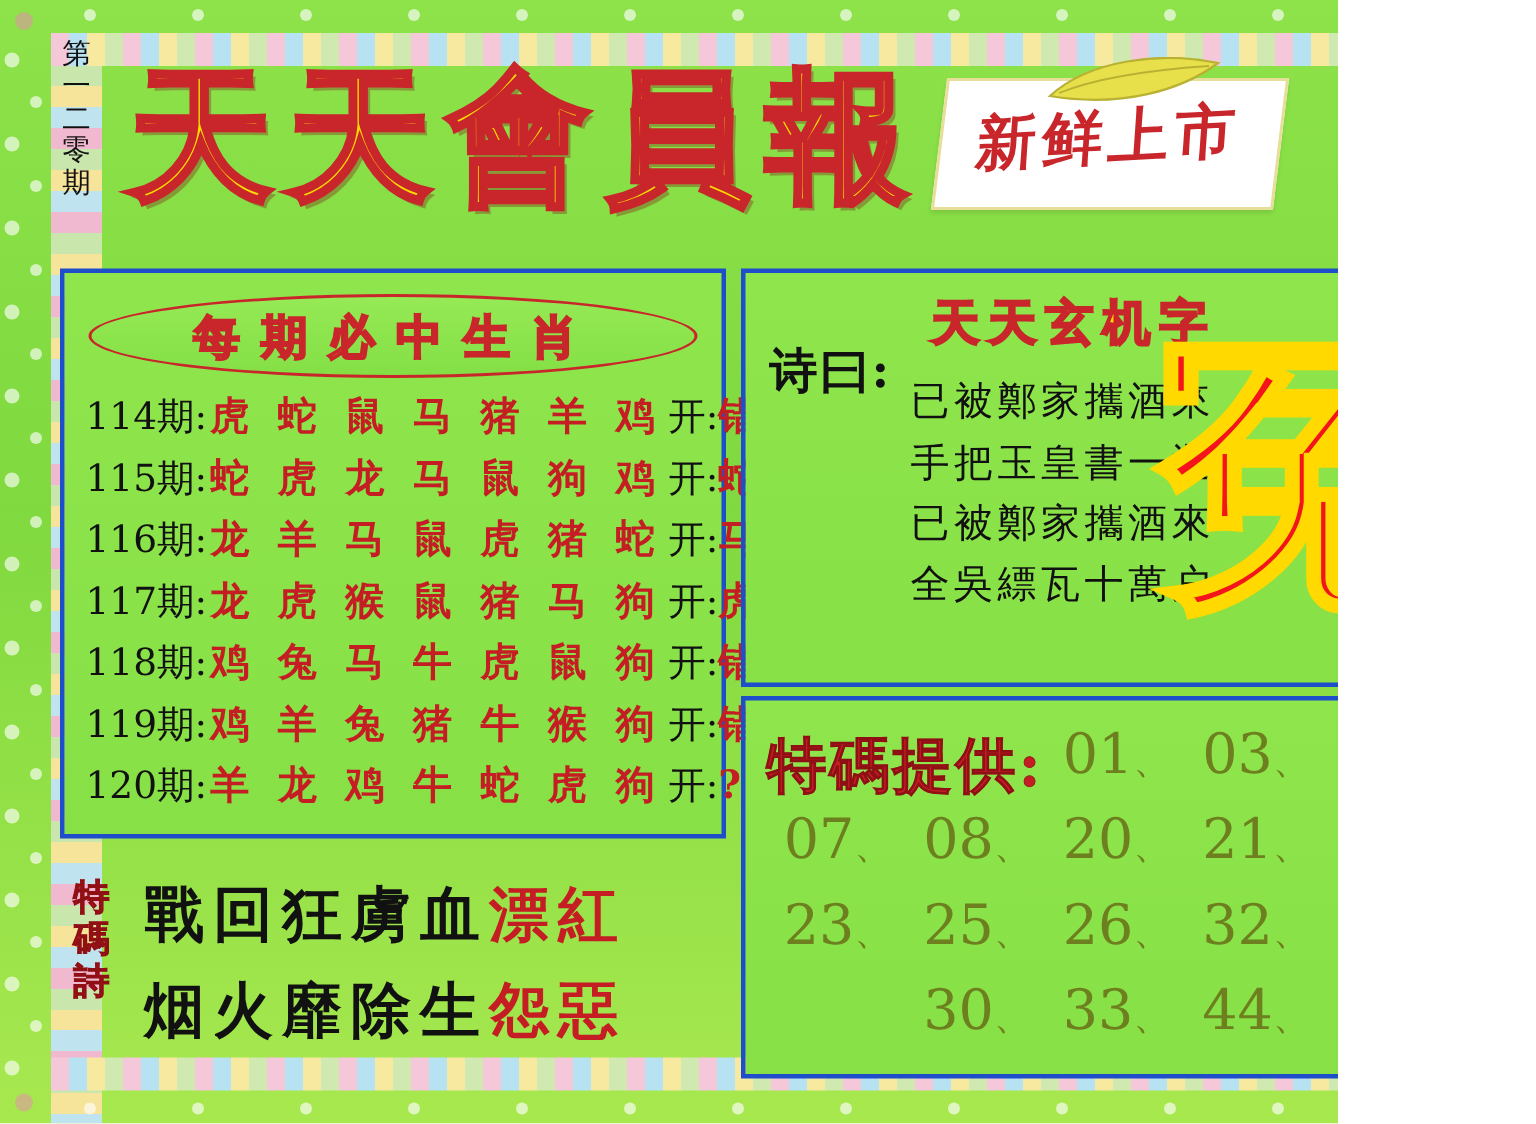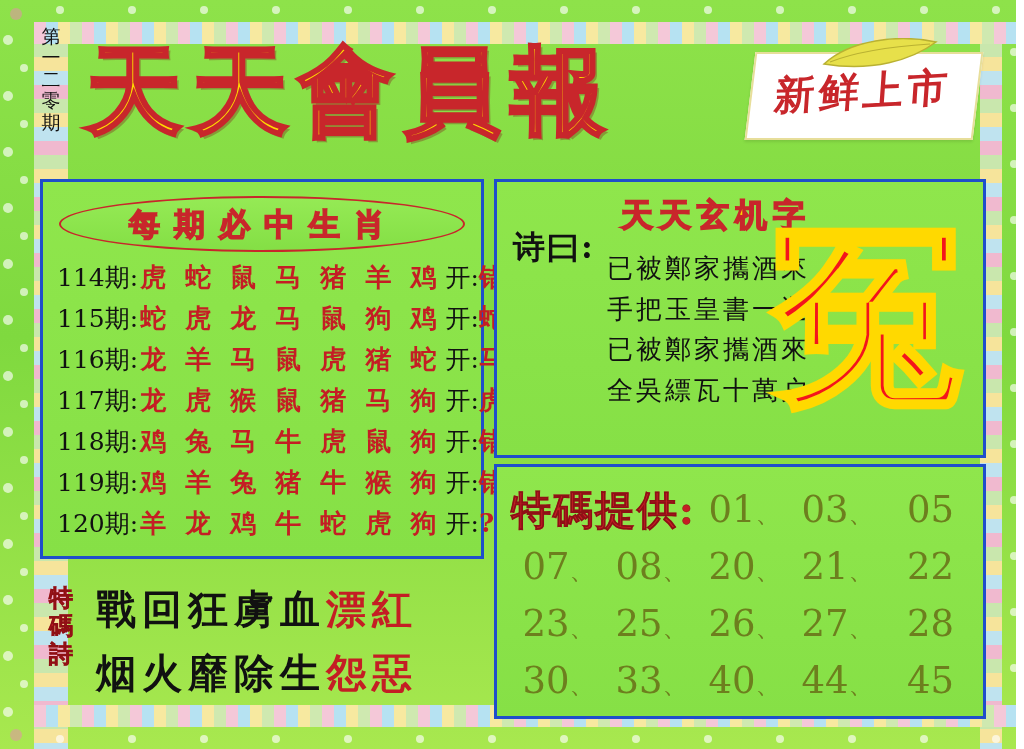--- a/index.html
+++ b/index.html
@@ -5,21 +5,21 @@
   html, body {
     margin: 0;
     padding: 0;
     background: #ffffff;
   }
   body {
     font-family: "Liberation Sans", sans-serif;
   }
   .page {
     position: relative;
-    width: 1016px;
+    width: 892px;
     height: 749px;
     overflow: hidden;
     background: linear-gradient(to bottom, #8ee24a 0%, #7fd93f 45%, #a8e84f 100%);
   }
 
   
   .border-frame {
     position: absolute;
     left: 0; top: 0;
     width: 1024px; height: 749px;
@@ -307,21 +307,20 @@
   .num-grid {
     position: absolute;
     left: 14px;
     top: 14px;
     width: 466px;
     height: 230px;
   }
   .num-row {
     display: flex;
     height: 57px;
-    align-items: center;
     justify-content: flex-end;
     font-family: "DejaVu Serif", serif;
   }
   .num-row .cell {
     width: 93px;
     text-align: center;
     font-size: 37px;
     color: #6d7f1e;
     font-weight: normal;
   }
@@ -511,28 +510,27 @@
         <span class="cell"><span>08</span><span class="sep">、</span></span>
         <span class="cell"><span>20</span><span class="sep">、</span></span>
         <span class="cell"><span>21</span><span class="sep">、</span></span>
         <span class="cell"><span>22</span></span>
       </div>
 
       <div class="num-row">
         <span class="cell"><span>23</span><span class="sep">、</span></span>
         <span class="cell"><span>25</span><span class="sep">、</span></span>
         <span class="cell"><span>26</span><span class="sep">、</span></span>
-        <span class="cell"><span>27</span><span class="sep">、</span></span>
+        <span class="cell"><span>32</span><span class="sep">、</span></span>
         <span class="cell"><span>28</span></span>
       </div>
 
       <div class="num-row">
         <span class="cell"><span>30</span><span class="sep">、</span></span>
         <span class="cell"><span>33</span><span class="sep">、</span></span>
-        <span class="cell"><span>40</span><span class="sep">、</span></span>
         <span class="cell"><span>44</span><span class="sep">、</span></span>
         <span class="cell"><span>45</span></span>
       </div>
 
     </div>
   </div>
 
 </div>
 
 </body></html>

